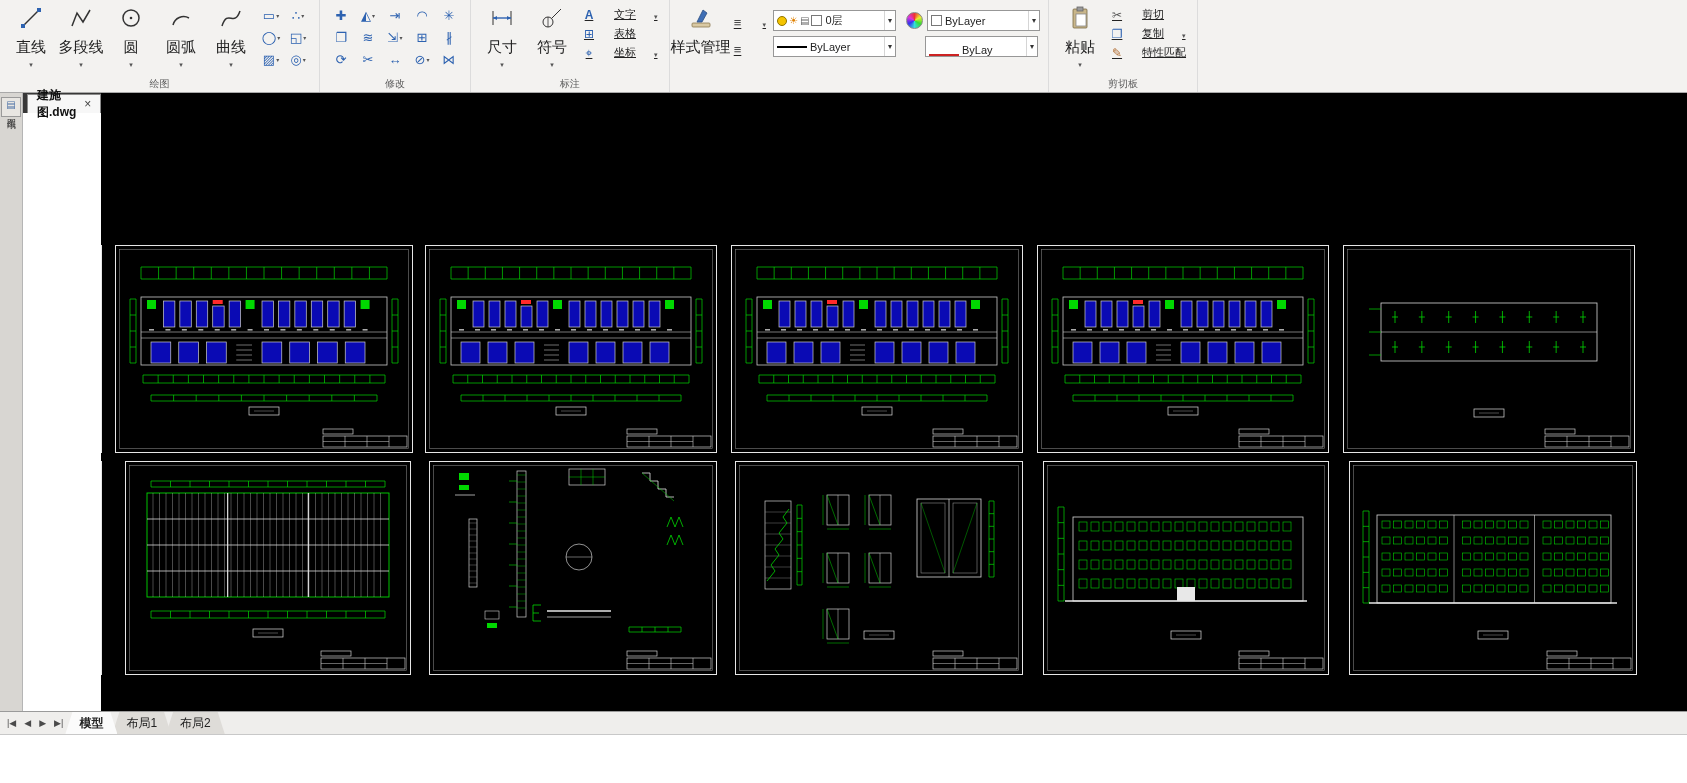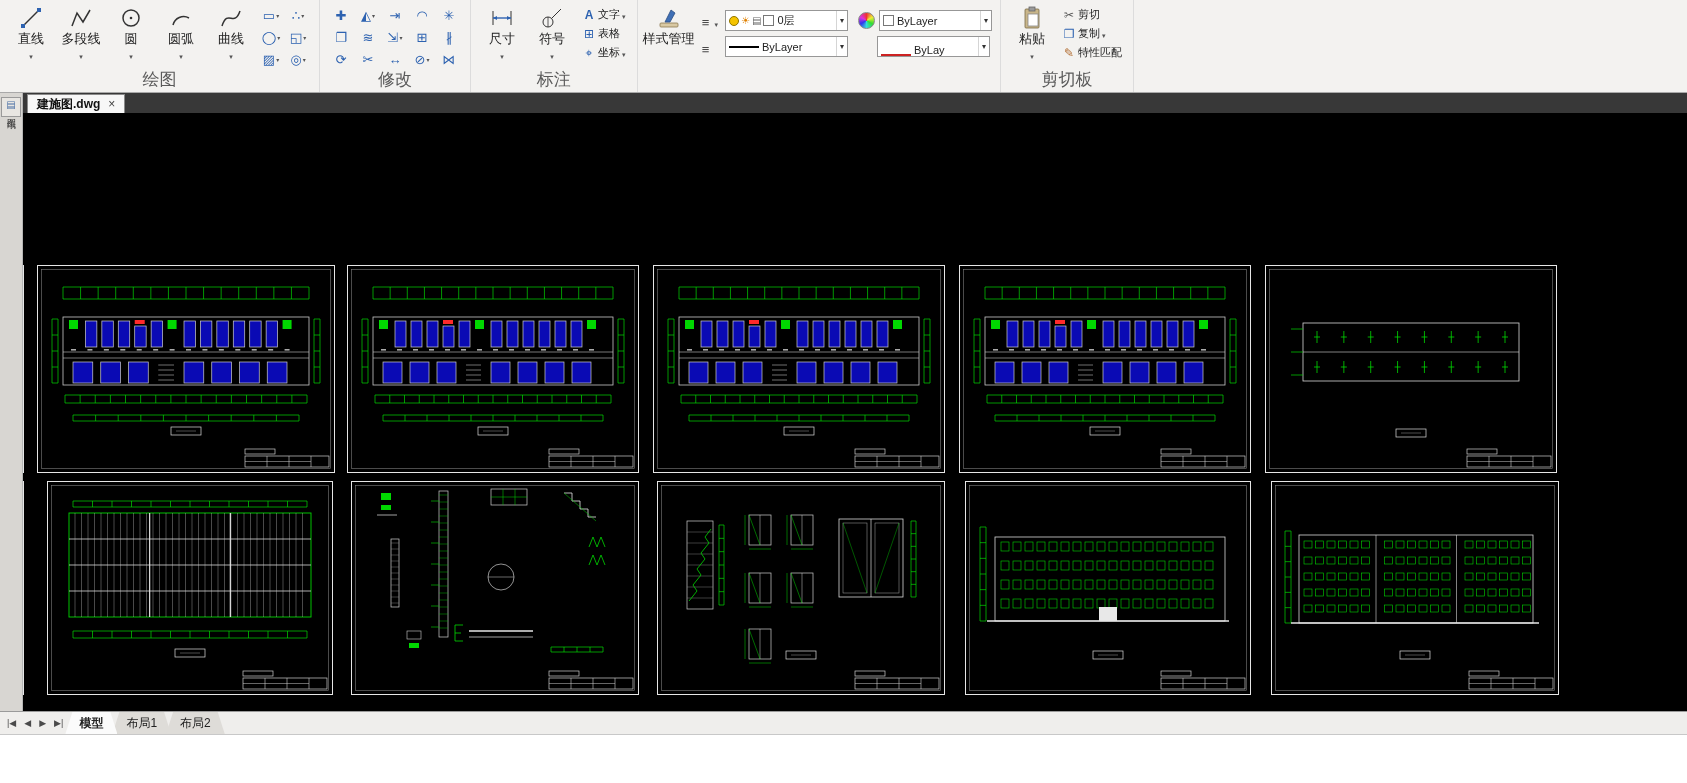--- a/index.html
+++ b/index.html
@@ -3,30 +3,30 @@
 <meta charset="utf-8">
 <style>
   html,body{margin:0;padding:0;}
   body{width:1687px;height:783px;overflow:hidden;background:#fff;
        font-family:"Liberation Sans","DejaVu Sans",sans-serif;-webkit-font-smoothing:antialiased;}
   .app{width:1687px;height:783px;display:flex;flex-direction:column;}
 
   
   .ribbon{height:92px;background:#f3f2f0;border-bottom:1px solid #a9a9a9;display:flex;align-items:stretch;flex:0 0 92px;}
   .rgroup{position:relative;padding:2px 8px 15px 8px;border-right:1px solid #dcdcdc;display:flex;gap:4px;align-items:flex-start;}
-  .glabel{position:absolute;bottom:1px;left:0;right:0;text-align:center;font-size:17px;color:#5a5a5a;}
+  .glabel{position:absolute;bottom:1px;left:0;right:0;text-align:center;font-size:10px;color:#5a5a5a;}
   .bigbtn{width:46px;display:flex;flex-direction:column;align-items:center;padding-top:3px;cursor:default;border-radius:2px;}
   .bicon{width:26px;height:26px;display:flex;align-items:center;justify-content:center;}
-  .blabel{font-size:13px;color:#222;line-height:13px;margin-top:1px;white-space:nowrap;}
+  .blabel{font-size:15px;color:#222;line-height:13px;margin-top:9px;white-space:nowrap;}
   .caret::after{content:"▾";font-size:7px;color:#555;line-height:7px;}
   .smallgrid{display:grid;grid-template-rows:repeat(3,21px);grid-auto-flow:column;grid-auto-columns:26px;gap:1px;padding-top:3px;}
   .sbtn{display:flex;align-items:center;justify-content:center;gap:1px;font-size:13px;color:#2d62b0;border-radius:2px;}
   .sbtn .sar{font-size:6px;color:#555;}
   .ministack{display:flex;flex-direction:column;gap:2px;padding-top:4px;}
-  .mini{display:flex;align-items:center;gap:2px;font-size:11px;color:#222;padding:1px 3px;border-radius:2px;}
+  .mini{display:flex;align-items:center;gap:18px;font-size:11px;color:#222;padding:1px 3px;border-radius:2px;text-decoration:underline;}
   .mglyph{width:14px;text-align:center;font-size:12px;}
   .gi-text::before{content:"A";color:#2d62b0;font-weight:bold;}
   .gi-table::before{content:"⊞";color:#2d62b0;}
   .gi-coord::before{content:"⌖";color:#2d62b0;}
   .gi-cut::before{content:"✂";color:#555;}
   .gi-copy::before{content:"❐";color:#2d62b0;}
   .gi-match::before{content:"✎";color:#b06a2d;}
   .gi-list::before{content:"≡";color:#4a4a4a;font-size:13px;}
   
   .propcols{display:flex;gap:10px;padding-top:8px;}
@@ -50,21 +50,21 @@
   .lsample.red{border-top-color:#c22;}
   .listbtns{display:flex;flex-direction:column;gap:10px;padding-top:12px;}
 
   
   .workarea{display:flex;height:618px;flex:0 0 618px;}
   .sidestrip{width:22px;background:#d8d6d2;border-right:1px solid #b5b5b5;display:flex;flex-direction:column;align-items:center;}
   .palbtn{margin-top:4px;width:18px;display:flex;flex-direction:column;align-items:center;gap:2px;
           background:#e8e6e2;border:1px solid #9a9a9a;padding:2px 0;cursor:default;}
   .palicon{font-size:10px;color:#4a6fa5;line-height:10px;}
   .paltext{writing-mode:vertical-rl;text-orientation:upright;font-size:9px;color:#333;letter-spacing:1px;}
-  .rightcol{flex:1;display:flex;flex-direction:column;min-width:0;}
+  .rightcol{flex:1;display:flex;flex-direction:row;min-width:0;}
   .tabstrip{height:20px;background:#383838;display:flex;align-items:stretch;flex:0 0 20px;}
   .filetab{background:#f7f7f7;margin:1px 0 0 4px;padding:0 9px;display:flex;align-items:center;gap:8px;
            font-size:12px;color:#111;font-weight:bold;border:1px solid #8a8a8a;border-bottom:none;}
   .tabclose{font-weight:normal;color:#444;font-size:12px;cursor:default;}
   .canvas{position:relative;flex:1;background:#000;overflow:hidden;}
   .sheet{position:absolute;}
   .partial-edge{position:absolute;border-left:1px solid #e6e6e6;width:2px;}
 
   
   .layoutbar{height:22px;flex:0 0 22px;background:#efeeec;border-top:1px solid #9a9a9a;display:flex;align-items:center;font-size:12px;}

